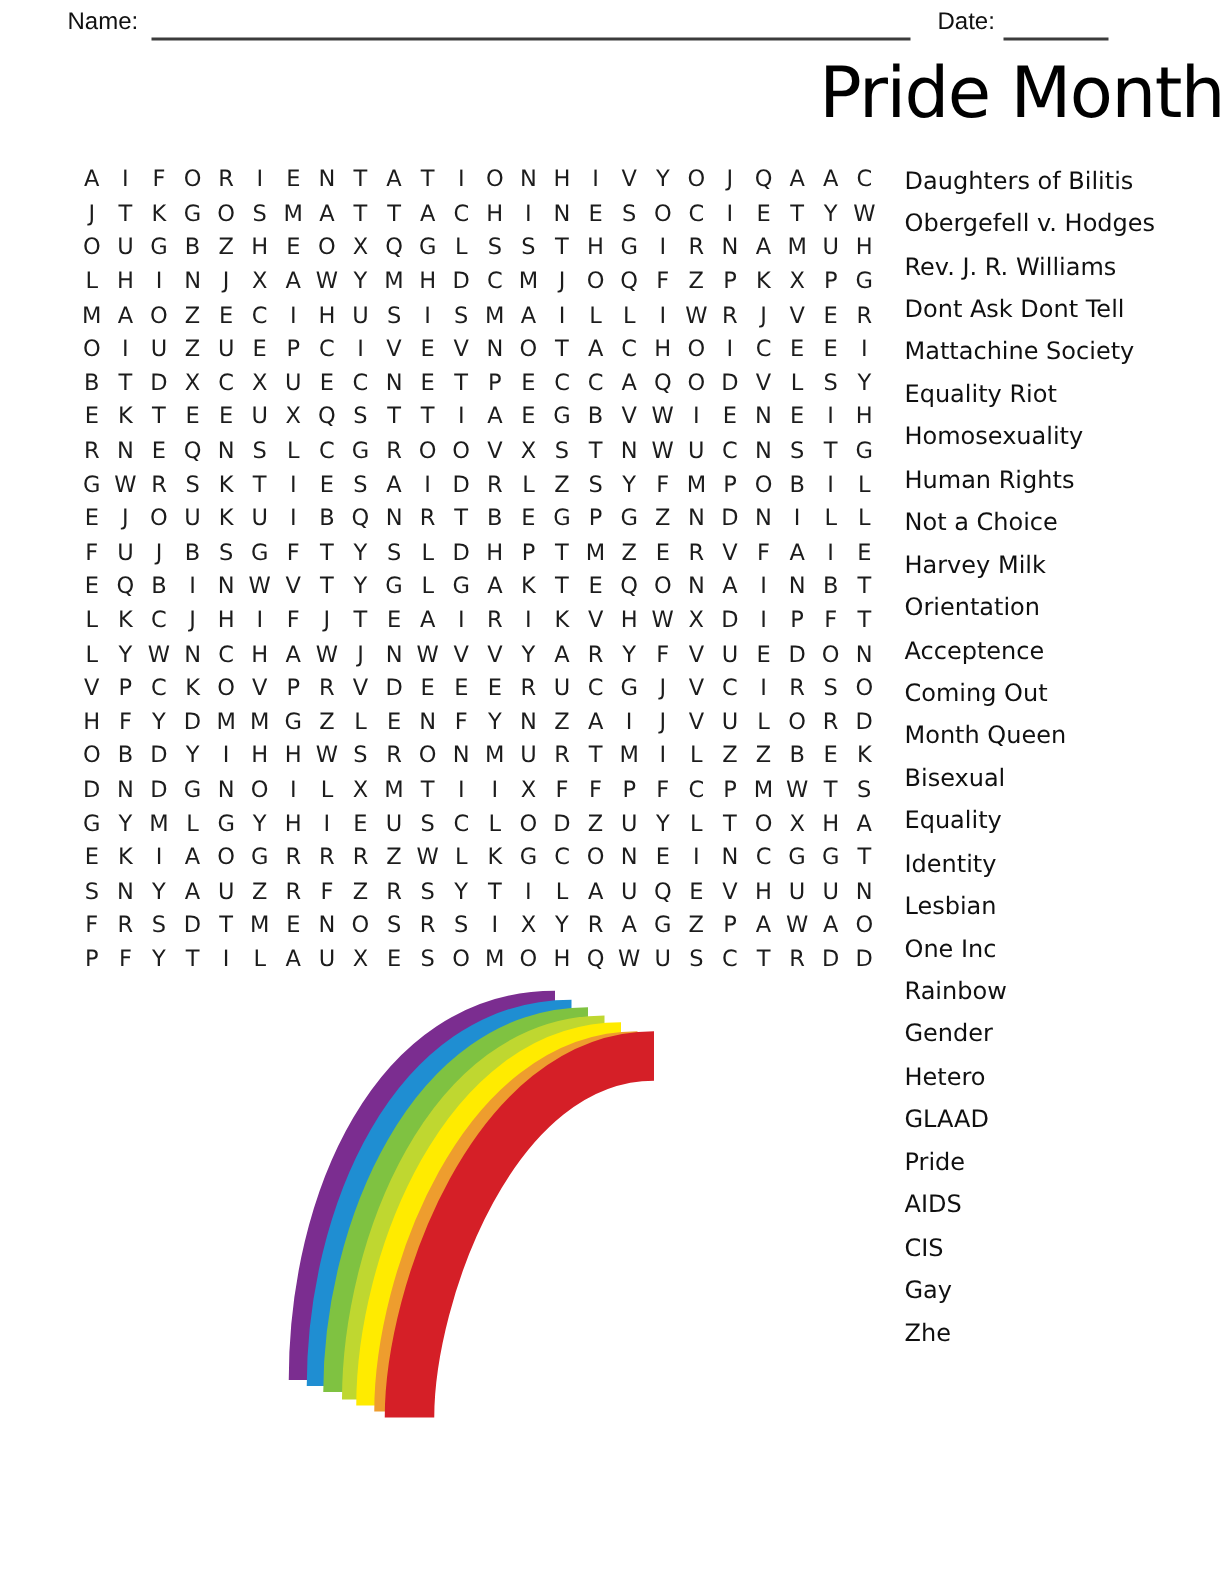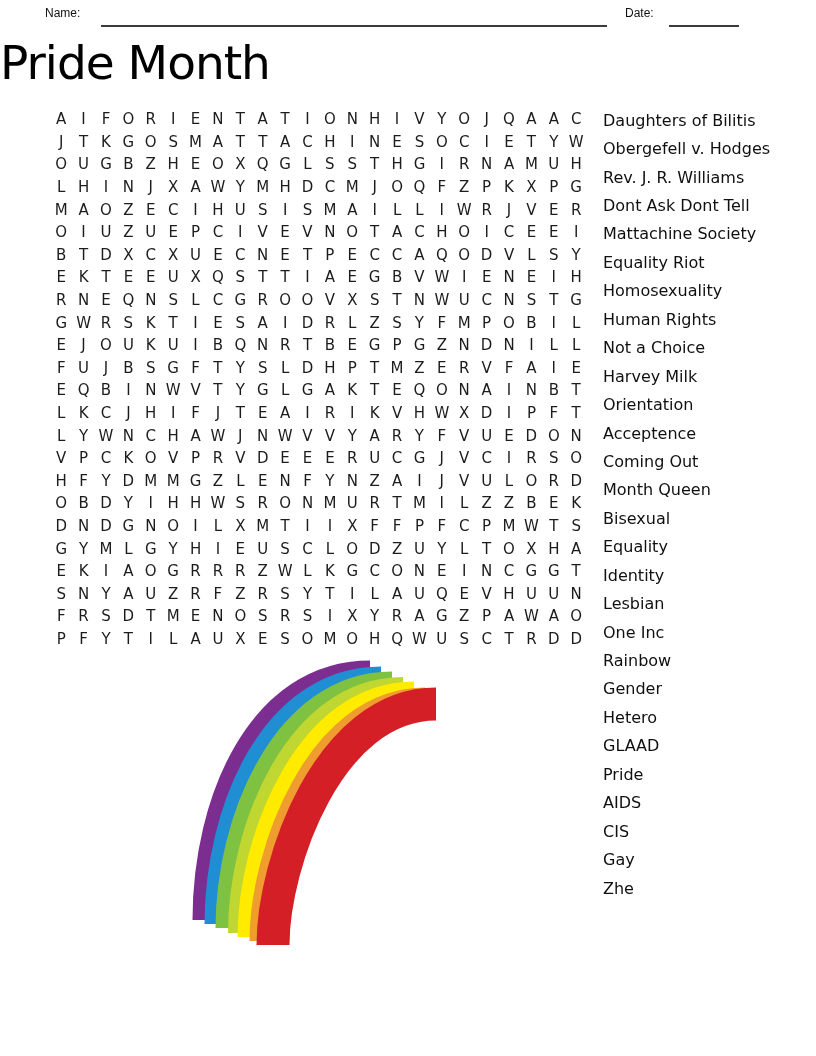--- a/index.html
+++ b/index.html
@@ -7,34 +7,34 @@
     width: 816px; height: 1056px;
     position: relative;
     font-family: "DejaVu Sans", "Liberation Sans", sans-serif;
     color: #1f1f1f;
     overflow: hidden;
   }
   
   .hdr-label {
     position: absolute; top: 6px;
     font-family: "Liberation Sans", sans-serif;
-    font-size: 12px; color: #111;
+    font-size: 16px; color: #111;
   }
   #name-label { left: 45px; }
   #date-label { left: 625px; }
   .hdr-line {
     position: absolute; top: 8px; height: 17px;
     border-bottom: 2px solid #3c3c3c;
   }
   #name-line { left: 101px; width: 506px; }
   #date-line { left: 669px; width: 70px; }
   
   .page-title {
     position: absolute; top: 34px; left: 0; width: 100%;
-    text-align: left;
+    text-align: right;
     font-size: 47px; line-height: 58px;
     color: #000; font-weight: 400;
     letter-spacing: -1px;
   }
   
   .letter-grid {
     position: absolute; left: 50px; top: 108px;
     display: grid;
     grid-template-columns: repeat(24, 22.4px);
     grid-auto-rows: 22.6px;

